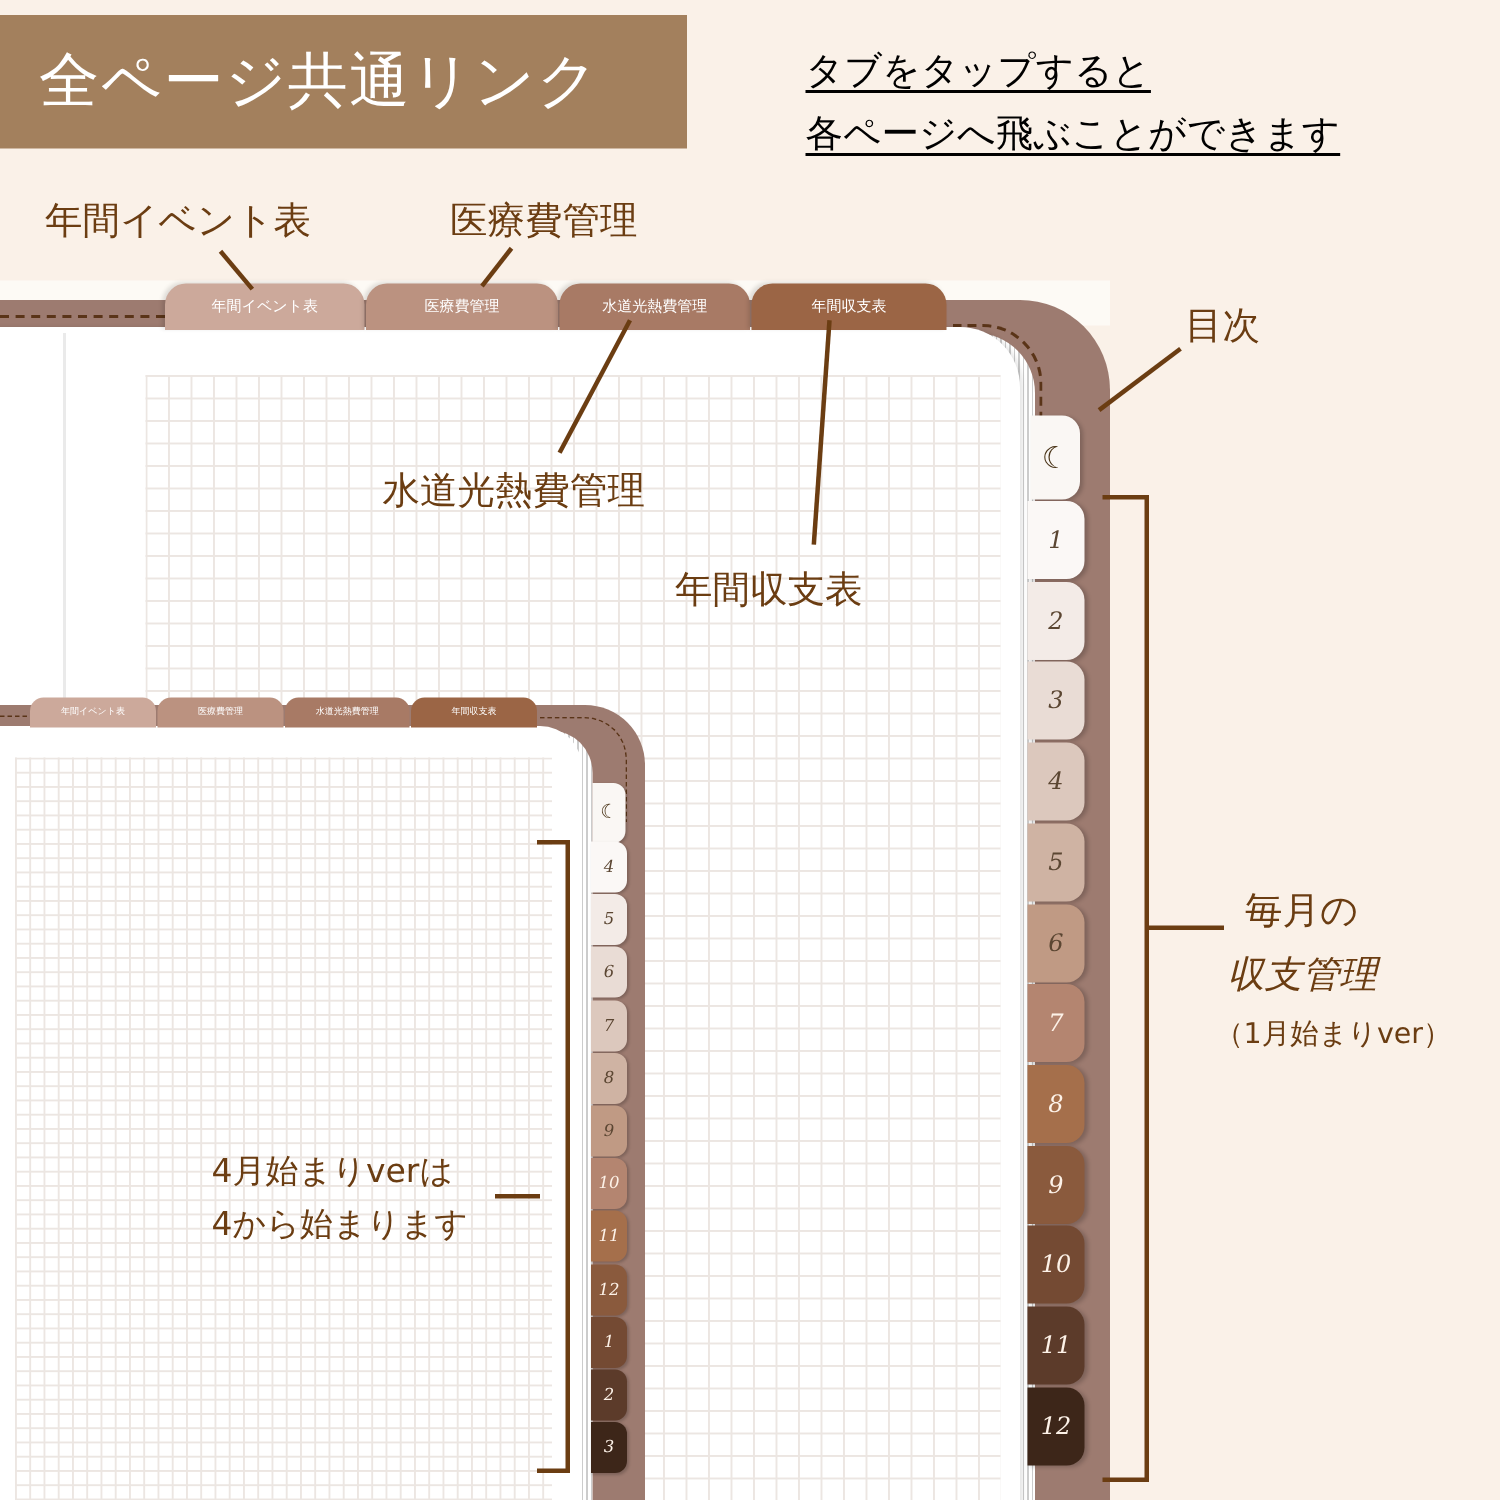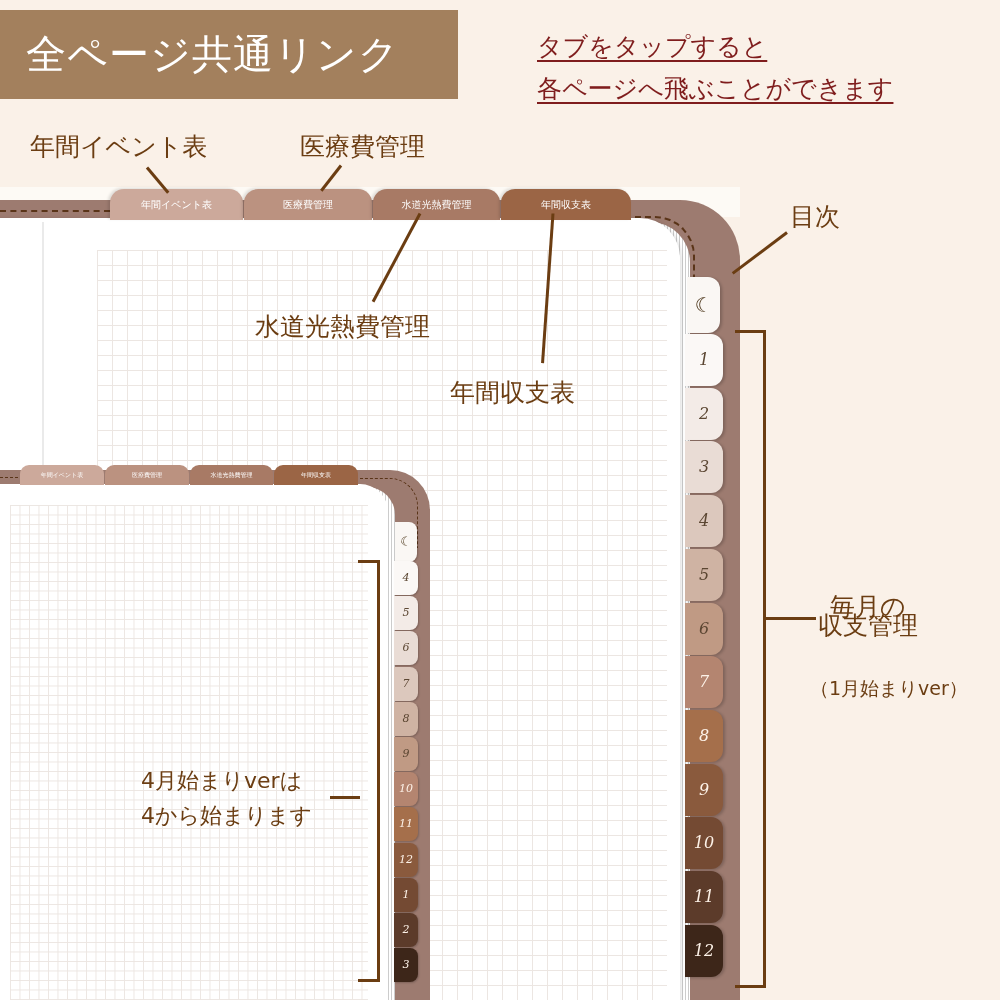--- a/index.html
+++ b/index.html
@@ -18,21 +18,21 @@
     background: #a3805d;
     color: #fff;
     font-size: 40px;
     line-height: 89px;
     padding-left: 26px;
     letter-spacing: 1px;
   }
   .hint {
     left: 537px; top: 26px;
     font-size: 25px; line-height: 42px;
-    color: #7f1d1d;
+    color: #000000;
   }
   .hint span { display: block; text-decoration: underline; text-decoration-thickness: 2px; text-underline-offset: 5px; width: max-content; }
 
   
   .big-cover {
     left: -40px; top: 200px; width: 780px; height: 860px;
     background: #9d7b70;
     border-radius: 0 60px 0 0;
   }
   .big-cover-bg {
@@ -253,19 +253,19 @@
 
 <div class="abs label" style="left:450px;top:376px;">年間収支表</div>
 <div class="abs line" style="left:553px;top:212px;width:150px;transform:rotate(94deg);"></div>
 
 <div class="abs label" style="left:790px;top:200px;">目次</div>
 <div class="abs line" style="left:787px;top:231px;width:68px;transform:rotate(143deg);"></div>
 
 <div class="abs bracket" style="left:735px;top:330px;width:31px;height:658px;"></div>
 <div class="abs line" style="left:766px;top:617px;width:50px;"></div>
 <div class="abs label" style="left:830px;top:590px;">毎月の</div>
-<div class="abs label" style="left:818px;top:609px;">収支管理</div>
+<div class="abs label" style="left:818px;top:633px;font-style:italic;">収支管理</div>
 <div class="abs label" style="left:810px;top:676px;font-size:19px;">（1月始まりver）</div>
 
 <div class="abs bracket" style="left:358px;top:560px;width:22px;height:422px;"></div>
 <div class="abs line" style="left:330px;top:796px;width:30px;"></div>
 <div class="abs label" style="left:141px;top:766px;font-size:22px;">4月始まりverは</div>
 <div class="abs label" style="left:141px;top:801px;font-size:22px;">4から始まります</div>
 
 </body></html>

